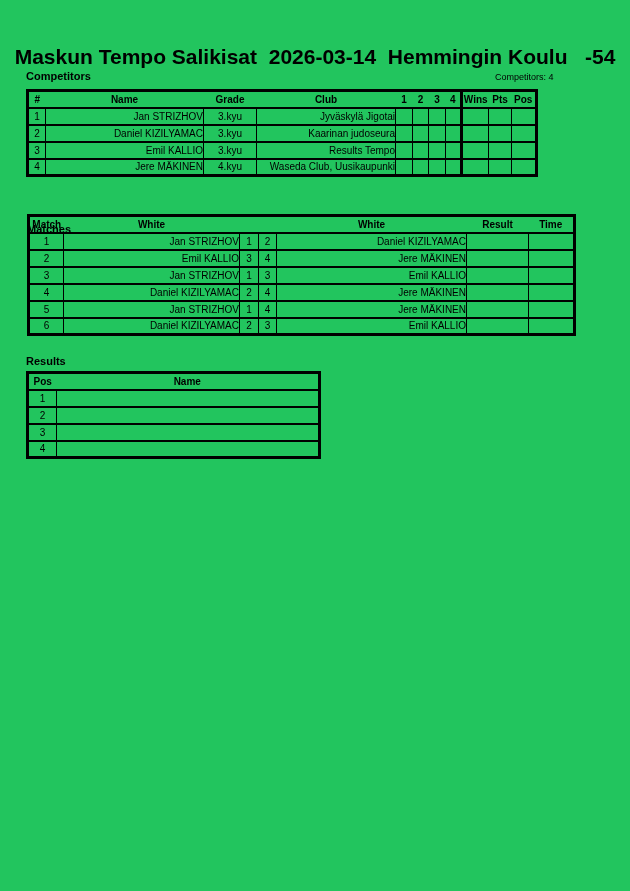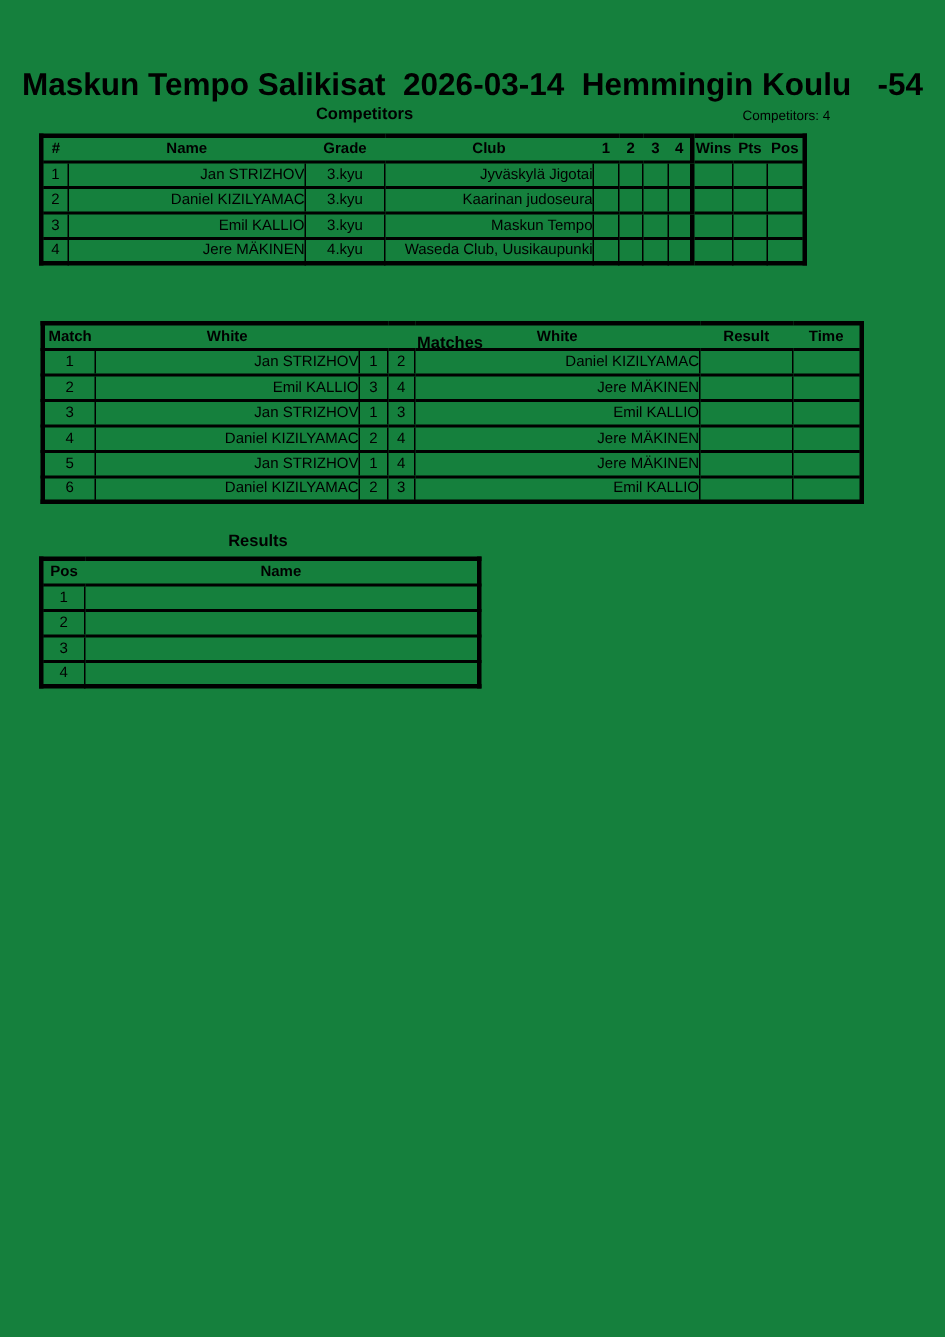--- a/index.html
+++ b/index.html
@@ -2,37 +2,36 @@
 <html><head>
 <meta charset="utf-8">
 <style>
   * { margin: 0; padding: 0; box-sizing: border-box; }
   html, body { background: #ffffff; }
   body { font-family: "Liberation Sans", sans-serif; color: #000; }
   .page {
     position: relative;
     width: 630px;
     height: 891px;
-    background: #15803d;
+    background: #22c55e;
     overflow: hidden;
   }
   .doc-title {
     position: absolute;
     top: 45px; left: 0; width: 630px;
     text-align: center;
     font-size: 21px;
     font-weight: bold;
     white-space: pre;
     letter-spacing: 0px;
   }
   .section-label {
     position: absolute;
     font-size: 11px;
     font-weight: bold;
-    text-align: center;
   }
   .lbl-competitors { top: 70px; left: 26px; width: 434px; }
   .lbl-matches    { top: 197px; left: 27px; width: 546px; margin-top: 26px; }
   .lbl-results    { top: 355px; left: 26px; width: 292px; }
   .competitors-count {
     position: absolute;
     top: 72px; left: 495px; width: 102px;
     text-align: left;
     font-size: 9px;
   }
@@ -132,21 +131,21 @@
         <td></td>
         <td></td>
         <td class="tsep"></td>
         <td></td>
         <td></td>
       </tr>
       <tr>
         <td class="c-center">3</td>
         <td class="c-left">Emil KALLIO</td>
         <td class="c-center">3.kyu</td>
-        <td class="c-left">Maskun Tempo</td>
+        <td class="c-left">Results Tempo</td>
         <td></td>
         <td></td>
         <td></td>
         <td></td>
         <td class="tsep"></td>
         <td></td>
         <td></td>
       </tr>
       <tr>
         <td class="c-center">4</td>

